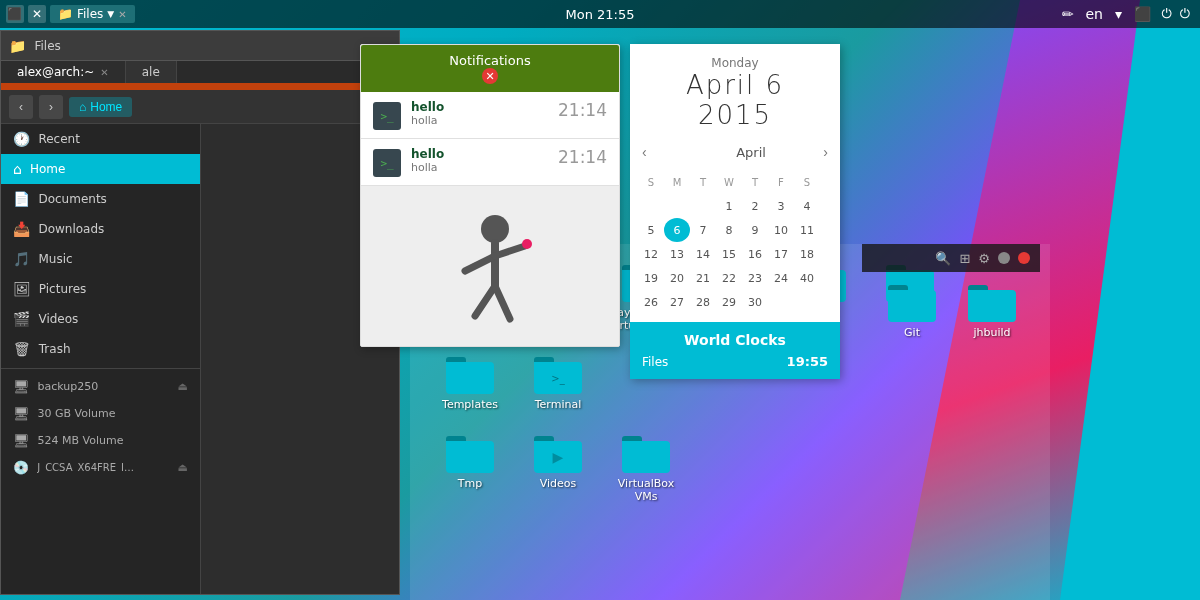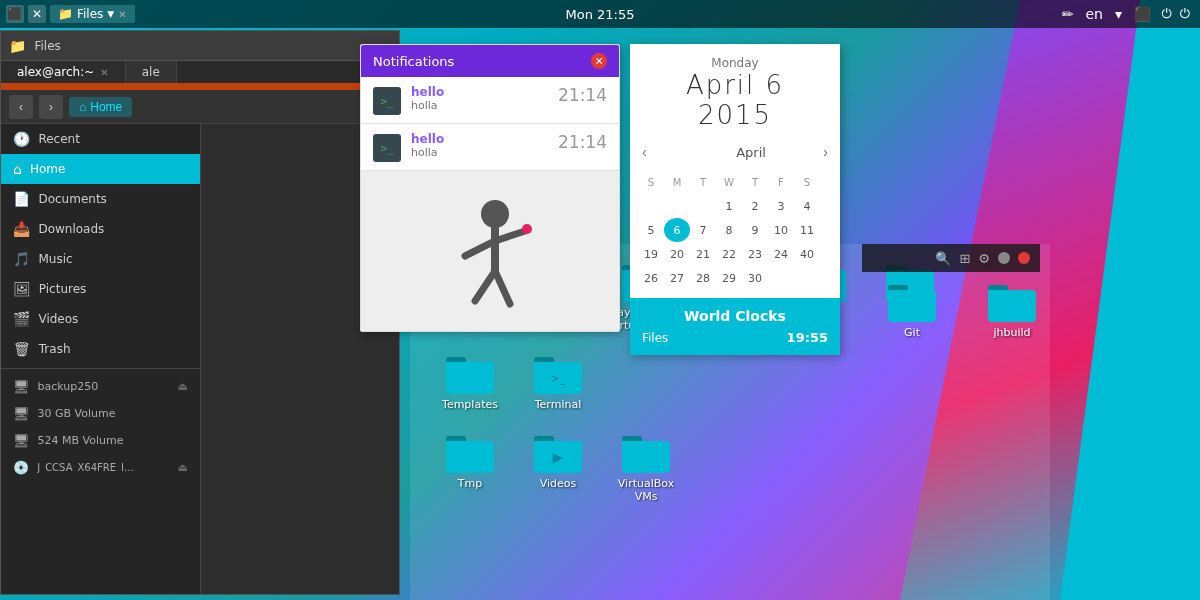--- a/index.html
+++ b/index.html
@@ -84,34 +84,34 @@
     .fm-sidebar-device .eject-btn { margin-left: auto; color: #666; font-size: 11px; }
     .fm-main { flex: 1; background: #2d2d2d; overflow: hidden; }
 
     
     .notif-panel {
       position: absolute; top: 44px; left: 360px; width: 260px; background: #f5f5f5;
       border: 1px solid #ddd; box-shadow: 2px 2px 8px rgba(0,0,0,0.3); z-index: 50;
       border-radius: 2px;
     }
     .notif-header {
-      background: #6d28d9; color: #fff; padding: 8px 12px; font-size: 13px;
-      display: flex; align-items: center; justify-content: space-between; border-radius: 2px 2px 0 0;
+      background: #4d7c0f; color: #fff; padding: 8px 12px; font-size: 13px;
+      display: flex; align-items: center; justify-content: space-between; border-radius: 2px 2px 0 0; flex-direction: column;
     }
     .notif-close { background: #e53935; color: #fff; border: none; border-radius: 50%; width: 16px; height: 16px; font-size: 11px; cursor: pointer; display: flex; align-items: center; justify-content: center; }
     .notif-item {
       display: flex; align-items: flex-start; gap: 10px; padding: 8px 12px; border-bottom: 1px solid #e0e0e0;
       background: #fff; cursor: pointer;
     }
     .notif-terminal-icon {
       width: 28px; height: 28px; background: #37474f; border-radius: 3px; display: flex; align-items: center; justify-content: center;
       color: #4caf50; font-size: 11px; font-family: monospace; flex-shrink: 0; margin-top: 2px;
     }
     .notif-text { flex: 1; }
-    .notif-title { font-size: 12px; font-weight: bold; color: #8b5cf6; }
+    .notif-title { font-size: 12px; font-weight: bold; color: #14532d; }
     .notif-sub { font-size: 11px; color: #777; }
     .notif-time { font-size: 17px; color: #999; }
     .notif-empty { height: 160px; display: flex; align-items: center; justify-content: center; background: #eeeeee; }
 
     
     .calendar-widget {
       position: absolute; top: 44px; left: 630px; width: 210px; background: #fff;
       box-shadow: 2px 2px 10px rgba(0,0,0,0.3); z-index: 50; border-radius: 2px;
     }
     .cal-header { background: #fff; padding: 12px 16px 8px; text-align: center; }
@@ -359,20 +359,29 @@
     <div class="cal-grid-row">
       <div class="cal-grid-cell">5</div>
       <div class="cal-grid-cell today">6</div>
       <div class="cal-grid-cell">7</div>
       <div class="cal-grid-cell">8</div>
       <div class="cal-grid-cell">9</div>
       <div class="cal-grid-cell">10</div>
       <div class="cal-grid-cell">11</div>
     </div>
 
+    <div class="cal-grid-row">
+      <div class="cal-grid-cell">12</div>
+      <div class="cal-grid-cell">13</div>
+      <div class="cal-grid-cell">14</div>
+      <div class="cal-grid-cell">15</div>
+      <div class="cal-grid-cell">16</div>
+      <div class="cal-grid-cell">17</div>
+      <div class="cal-grid-cell">18</div>
+    </div>
 
     <div class="cal-grid-row">
       <div class="cal-grid-cell">19</div>
       <div class="cal-grid-cell">20</div>
       <div class="cal-grid-cell">21</div>
       <div class="cal-grid-cell">22</div>
       <div class="cal-grid-cell">23</div>
       <div class="cal-grid-cell">24</div>
       <div class="cal-grid-cell">40</div>
     </div>
@@ -485,21 +494,21 @@
     <div class="app-item">
       <div class="folder-icon">
         <div class="folder-back"></div>
         <div class="folder-body"></div>
       </div>
       <span class="app-label">VirtualBox VMs</span>
     </div>
   </div>
 </div>
 
-<div style="position:absolute; top:264px; left:862px; display:flex; gap:20px; padding:10px; z-index:6;">
+<div style="position:absolute; top:264px; left:862px; display:flex; padding:10px; z-index:6;">
   <div class="app-item">
     <div class="folder-icon">
       <div class="folder-back"></div>
       <div class="folder-body"></div>
     </div>
     <span class="app-label">Git</span>
   </div>
   <div class="app-item">
     <div class="folder-icon">
       <div class="folder-back"></div>

